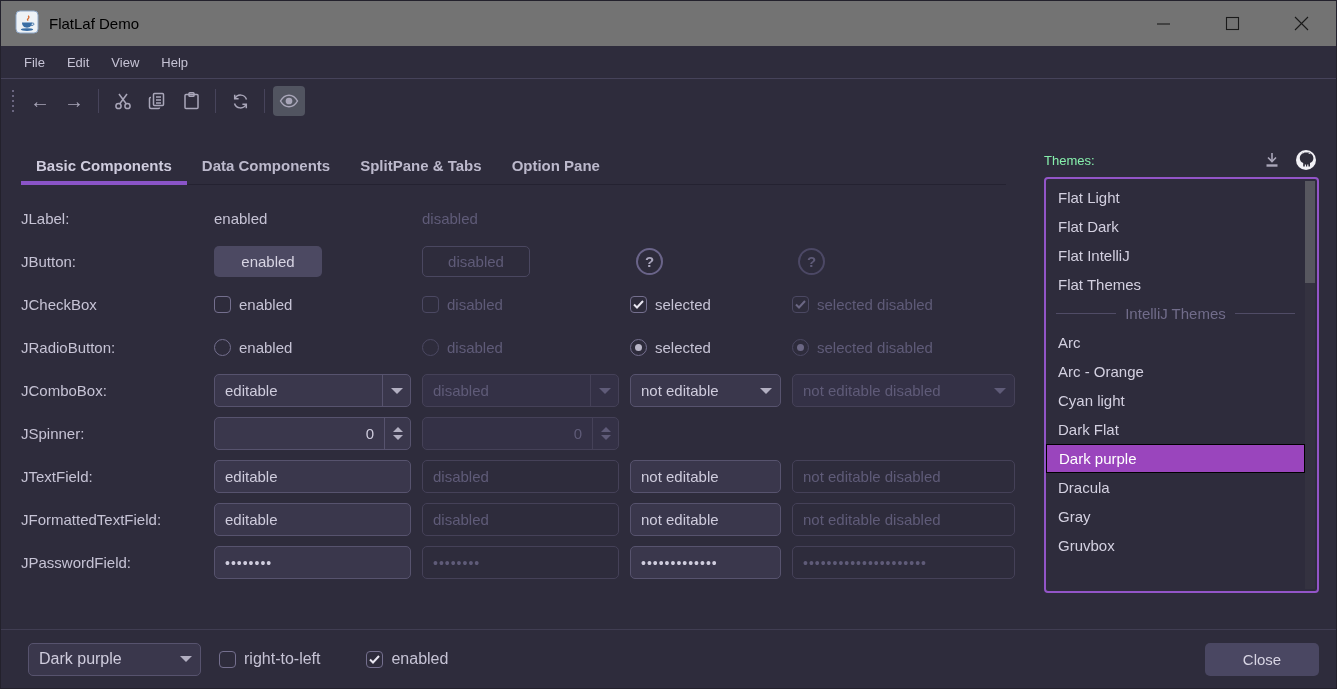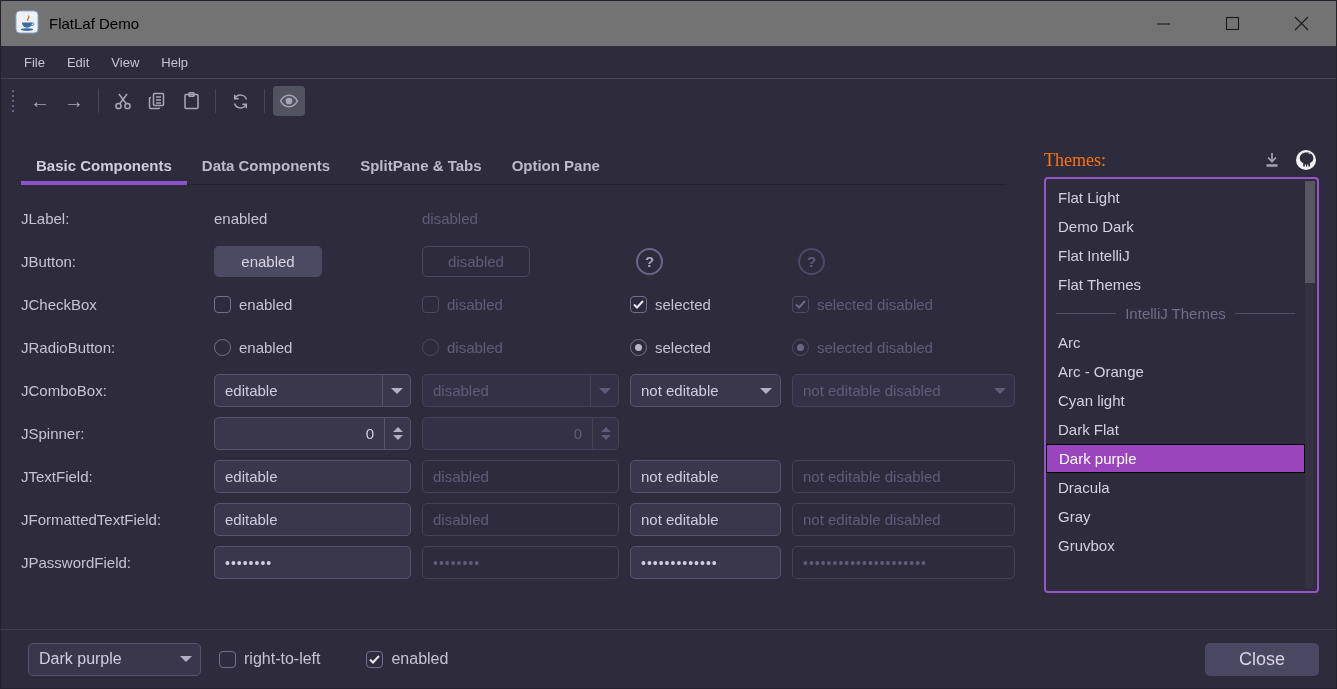--- a/index.html
+++ b/index.html
@@ -114,21 +114,21 @@
   .spinner.disabled .tri-down-s { border-top-color:#5f5b78; }
 
   .tfield { height:33px; border:1px solid #57536e; border-radius:5px; background:#3a374c;
             display:flex; align-items:center; padding:0 10px; color:#cfccdd; }
   .tfield.disabled { background:transparent; border-color:#454158; color:#5f5b78; }
   .pwd { letter-spacing:1px; font-size:14px; }
 
   
   .right-panel { width:275px; margin-left:auto; }
   .themes-header { height:26px; display:flex; align-items:center; }
-  .themes-header .tlabel { color:#f97316; font-size:18px;font-family:Liberation Serif, serif; }
+  .themes-header .tlabel { color:#86efac; font-size:13px; }
   .themes-header .hspacer { flex:1; }
   .ticon { width:26px; height:26px; display:flex; align-items:center; justify-content:center; margin-left:8px; }
   .ticon svg { stroke:#a9a6b9; fill:none; stroke-width:1.6; }
 
   .theme-list { position:relative; height:416px; border:2px solid var(--listBorder);
                 border-radius:4px; margin-top:4px; background:#2e2c3c; overflow:hidden;
                 padding-top:4px; }
   .tl-row { height:29px; display:flex; align-items:center; padding-left:12px;
             font-size:15px; color:#d3d0e0; width:calc(100% - 12px); }
   .tl-sep { color:#716c8a; padding:0 10px; width:calc(100% - 12px); }
@@ -141,21 +141,21 @@
 
   
   .bottombar { position:absolute; left:0; right:0; bottom:0; height:59px;
                border-top:1px solid #403d52; display:flex; align-items:center;
                padding:0 17px 0 27px; }
   .bb-combo { width:173px; }
   .bb-cb1 { margin-left:18px; }
   .bb-cb2 { margin-left:46px; }
   .status { position:absolute; left:655px; color:#b4b1c3; font-size:15px; }
   .close-btn { position:absolute; right:17px; width:114px; height:33px; border-radius:5px;
-               background:#4a4762; color:#d7d4e3; font-size:18px; display:flex;
+               background:#4a4762; color:#d7d4e3; font-size:15px; display:flex;
                align-items:center; justify-content:center; }
 </style>
 </head>
 <body>
 
 <div class="window" style="--accent:#8a54c8; --selection:#9a45bd; --listBorder:#9355c8;">
 
   <div class="titlebar">
     <span>
       <svg width="24" height="24" viewBox="0 0 24 24">
@@ -415,21 +415,21 @@
         </span>
         <span class="ticon">
           <svg width="22" height="22" viewBox="0 0 22 22">
             <circle cx="11" cy="11" r="10" fill="#f2f1f6" stroke="none"></circle>
             <path fill="#2e2c3a" stroke="none" d="M11 3.6c-3.7 0-6.2 2.6-6.2 5.6 0 2.2 1.3 4 3.4 4.8v3.4h1.6v-2h1.2v2h1.2v-2h1.2v2h1.6v-3.4c2.1-.8 3.4-2.6 3.4-4.8 0-3-2.5-5.6-6.2-5.6zM6.4 5.2l1.4-1.8.9 1.1zm9.2 0-2.3-.7.9-1.1z"></path>
           </svg>
         </span>
       </div>
       <div class="theme-list">
         <div class="tl-row">Flat Light</div>
-        <div class="tl-row">Demo Dark</div>
+        <div class="tl-row">Flat Dark</div>
         <div class="tl-row">Flat IntelliJ</div>
         <div class="tl-row">Flat Themes</div>
         <div class="tl-row tl-sep">IntelliJ Themes</div>
         <div class="tl-row">Arc</div>
         <div class="tl-row">Arc - Orange</div>
         <div class="tl-row">Cyan light</div>
         <div class="tl-row">Dark Flat</div>
         <div class="tl-row selected">Dark purple</div>
         <div class="tl-row">Dracula</div>
         <div class="tl-row">Gray</div>

